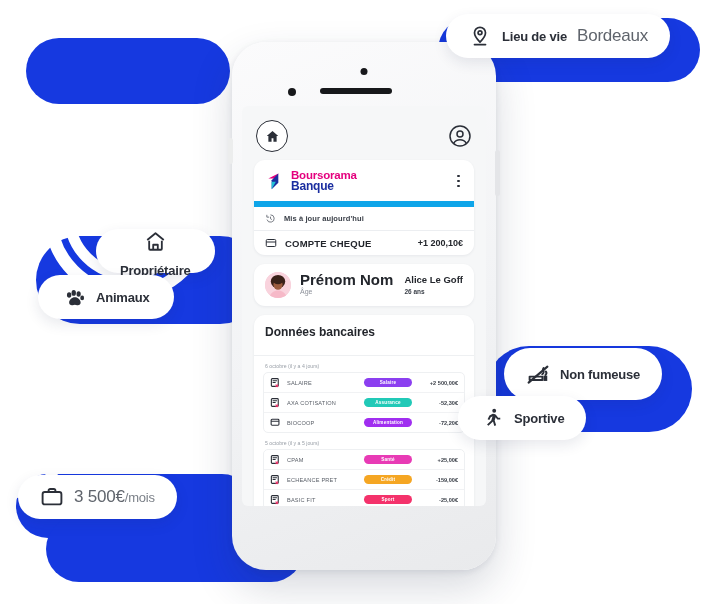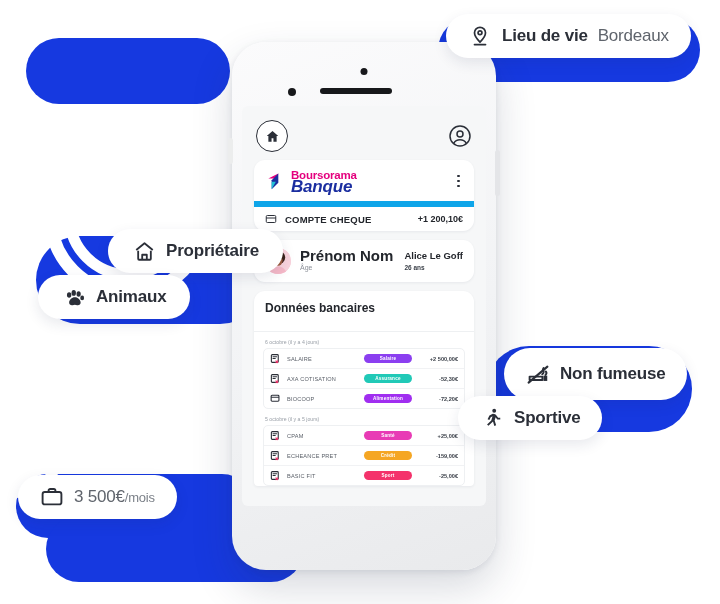--- a/index.html
+++ b/index.html
@@ -54,21 +54,21 @@
   }
   .scr-top{display:flex;align-items:center;justify-content:space-between;padding:14px 14px 8px 14px;}
   .home-btn{width:30px;height:30px;border-radius:50%;border:1.4px solid #2b2f38;display:flex;align-items:center;justify-content:center;background:#fff;}
   .avatar-btn{width:24px;height:24px;}
 
   .card{background:#fff;border-radius:11px;margin:0 12px 9px 12px;box-shadow:0 1px 3px rgba(30,40,70,.07);}
   .bank-head{display:flex;align-items:center;justify-content:space-between;padding:10px 11px 9px 11px;border-bottom:6px solid #0ea5e9;}
   .bank-logo{display:flex;align-items:center;gap:6px;}
   .bk-txt{line-height:11px;}
   .bk-txt .b1{font-size:11.5px;font-weight:bold;color:#e4007e;letter-spacing:-.2px;}
-  .bk-txt .b2{font-size:17px;font-weight:bold;color:#1b2ea0;letter-spacing:-.2px;font-style:italic;}
+  .bk-txt .b2{font-size:12px;font-weight:bold;color:#1b2ea0;letter-spacing:-.2px;}
   .kebab{display:flex;flex-direction:column;gap:2.5px;padding:2px 3px;}
   .kebab i{width:2.6px;height:2.6px;border-radius:50%;background:#2b2f38;display:block;}
 
   .bank-row{display:flex;align-items:center;gap:8px;padding:6px 11px;}
   .bank-row.sep{border-bottom:1px solid #eceef1;}
   .bank-row .lbl{font-size:7.5px;font-weight:bold;color:#3b4049;letter-spacing:.1px;}
   .bank-row .lbl.big{font-size:9.5px;letter-spacing:.2px;color:#23262c;}
   .bank-row .amt{margin-left:auto;font-size:9px;font-weight:bold;color:#23262c;}
 
   .prof{display:flex;align-items:center;padding:8px 11px;gap:9px;}
@@ -92,21 +92,21 @@
   .tx .val{font-size:5.6px;color:#3b4049;width:40px;text-align:right;font-weight:bold;}
 
   
   .pill{
     position:absolute;display:flex;align-items:center;gap:10px;
     background:#ffffff;border-radius:999px;
     padding:0 22px;height:44px;
     box-shadow:0 5px 14px rgba(30,40,80,.10);
     white-space:nowrap;
   }
-  .pill .ptitle{font-size:17px;font-weight:bold;color:#2b2f38;letter-spacing:-.2px;}
+  .pill .ptitle{font-size:13px;font-weight:bold;color:#2b2f38;letter-spacing:-.2px;}
   .pill .pval{font-size:17px;color:#5f646c;letter-spacing:-.2px;}
   .pill .pval .u{font-size:13px;color:#7b8088;}
   .pill-ico{width:24px;height:24px;display:flex;align-items:center;justify-content:center;flex:0 0 auto;}
   .blue{position:absolute;background:#1639e0;border-radius:999px;}
 </style>
 </head>
 <body>
 
 <div class="stage">
 
@@ -186,20 +186,28 @@
               <div class="b2">Banque</div>
             </div>
           </div>
           <div class="kebab">
               <i></i>
               <i></i>
               <i></i>
             </div>
         </div>
 
+        <div class="bank-row sep">
+          <svg width="11" height="11" viewBox="0 0 24 24" fill="none" stroke="#6b7078" stroke-width="2">
+              <path d="M12 4a8 8 0 1 1-7.6 10.4"></path>
+              <path d="M4 4v5h5"></path>
+              <path d="M12 8v4.5l3 1.8"></path>
+            </svg>
+          <span class="lbl">Mis à jour aujourd'hui</span>
+        </div>
 
         <div class="bank-row">
           <svg width="12" height="12" viewBox="0 0 24 24" fill="none" stroke="#2b2f38" stroke-width="2">
               <rect x="2.5" y="5" width="19" height="14" rx="2.2"></rect>
               <path d="M2.5 10h19"></path>
             </svg>
           <span class="lbl big">COMPTE CHEQUE</span>
           <span class="amt">+1 200,10€</span>
         </div>
       </div>
@@ -316,21 +324,21 @@
       <svg width="22" height="22" viewBox="0 0 24 24" fill="none" stroke="#2b2f38" stroke-width="1.9">
           <path d="M12 2.6c-3.3 0-6 2.6-6 5.9 0 4.3 6 10.1 6 10.1s6-5.8 6-10.1c0-3.3-2.7-5.9-6-5.9z"></path>
           <circle cx="12" cy="8.4" r="2.1"></circle>
           <path d="M6 21.4h12" stroke-linecap="round"></path>
         </svg>
     </span>
     <span class="ptitle">Lieu de vie</span>
     <span class="pval">Bordeaux</span>
   </div>
 
-  <div class="pill" style="left:108px;top:229px;padding:0 24px;">
+  <div class="pill" style="left:96px;top:229px;padding:0 24px;flex-direction:column;">
     <span class="pill-ico">
       <svg width="23" height="23" viewBox="0 0 24 24" fill="none" stroke="#2b2f38" stroke-width="1.9" stroke-linejoin="round">
           <path d="M3.4 10.4 12 3.4l8.6 7"></path>
           <path d="M5.4 11.2v8.4a1 1 0 0 0 1 1h11.2a1 1 0 0 0 1-1v-8.4"></path>
           <path d="M9.6 20.6v-5.2h4.8v5.2"></path>
         </svg>
     </span>
     <span class="ptitle">Propriétaire</span>
   </div>
 

